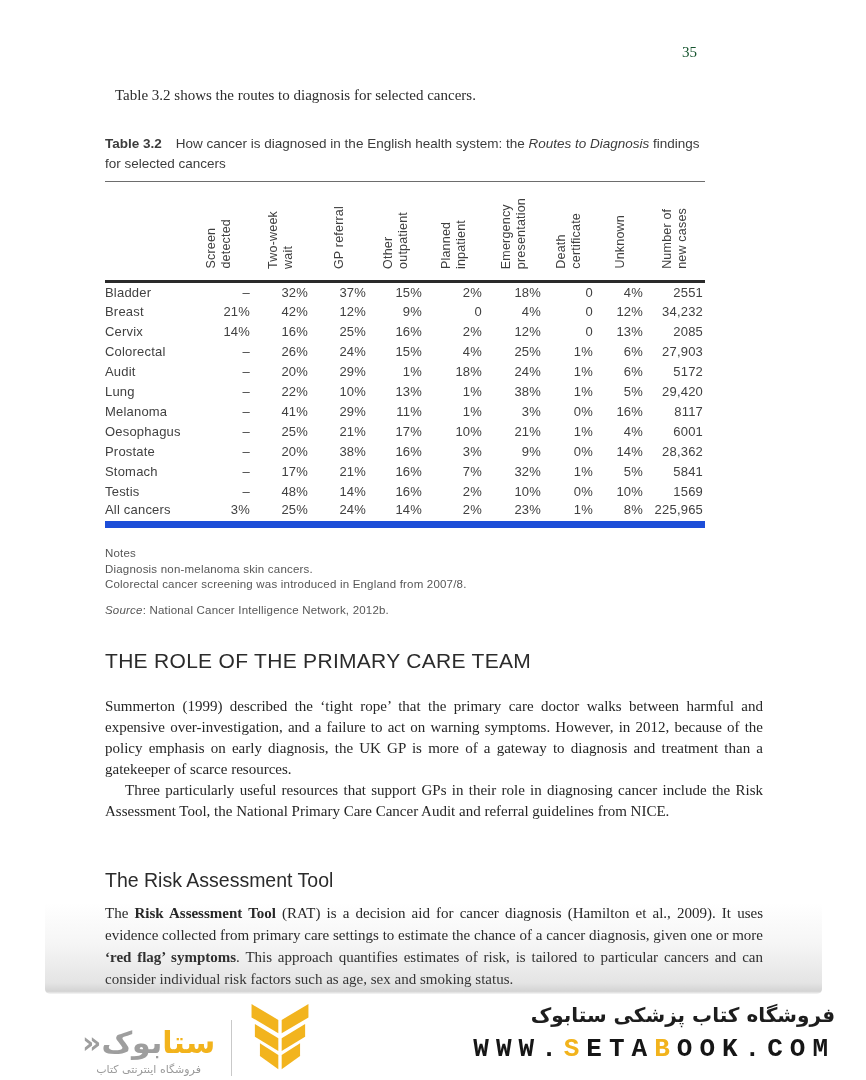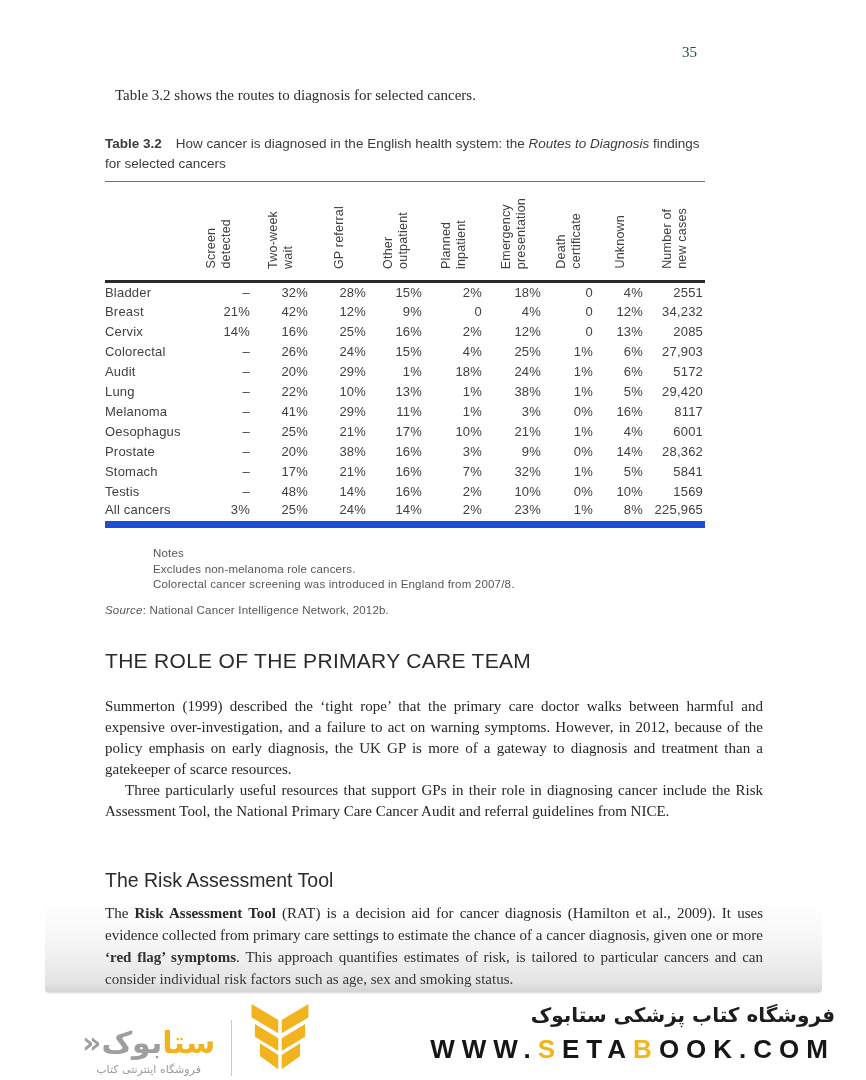--- a/index.html
+++ b/index.html
@@ -50,21 +50,21 @@
     height:20px; font-size:13px; letter-spacing:0.2px; padding:0;
     white-space:nowrap; color:#414141;
   }
   .rt-table tbody td.rowname { text-align:left; }
   .rt-table tbody td.num { text-align:right; padding-right:2px; }
   .rt-table tbody tr:last-child td { border-bottom:7px solid #1d4ed8; height:23px; padding-bottom:3px; }
   
   .notes {
     position:absolute; top:546px; left:105px; width:610px;
     font-family:"Liberation Sans", sans-serif; font-size:11.5px; line-height:15.5px;
-    color:#565656; letter-spacing:0.2px;margin-left:48px;
+    color:#565656; letter-spacing:0.2px;
   }
   .source {
     position:absolute; top:604px; left:105px; width:610px;
     font-family:"Liberation Sans", sans-serif; font-size:11.5px; color:#565656;
     letter-spacing:0.2px;
   }
   
   .h1 {
     position:absolute; top:649px; left:105px; width:660px;
     font-family:"Liberation Sans", sans-serif; font-weight:400; font-size:21px;
@@ -111,21 +111,21 @@
     direction:rtl; margin-top:3px;
   }
   .brand-divider { width:1px; height:56px; background:#c9c9c9; margin:0 14px 0 16px; }
   .chevron-icon { display:block; }
   .footer-right { position:absolute; right:31px; top:6px; text-align:right; }
   .footer-title {
     font-family:"DejaVu Sans", sans-serif; font-size:20px; line-height:30px;
     color:#1d1d1d; direction:rtl; font-weight:bold;
   }
   .footer-url {
-    font-family:Liberation Sans, sans-serif; font-weight:bold; font-size:26px;
+    font-family:Liberation Mono, monospace; font-weight:bold; font-size:26px;
     letter-spacing:7px; color:#161616; margin-top:4px; white-space:nowrap;
   }
 </style>
 </head>
 <body>
 
 <div class="page">
 
   <div class="page-number">35</div>
 
@@ -165,21 +165,21 @@
           <th><div class="vert">Unknown</div></th>
           <th><div class="vert">Number of
 new cases</div></th>
         </tr>
     </thead>
     <tbody>
         <tr>
           <td class="rowname">Bladder</td>
           <td class="num">–</td>
           <td class="num">32%</td>
-          <td class="num">28%</td>
+          <td class="num">37%</td>
           <td class="num">15%</td>
           <td class="num">2%</td>
           <td class="num">18%</td>
           <td class="num">0</td>
           <td class="num">4%</td>
           <td class="num">2551</td>
         </tr>
         <tr>
           <td class="rowname">Breast</td>
           <td class="num">21%</td>
@@ -310,21 +310,21 @@
           <td class="num">23%</td>
           <td class="num">1%</td>
           <td class="num">8%</td>
           <td class="num">225,965</td>
         </tr>
       </tbody>
   </table>
 
   <div class="notes">
     <div>Notes</div>
-    <div>Excludes non-melanoma role cancers.</div>
+    <div>Diagnosis non-melanoma skin cancers.</div>
     <div>Colorectal cancer screening was introduced in England from 2007/8.</div>
   </div>
 
   <div class="source"><span style="font-style: italic;">Source</span><span>: National Cancer Intelligence Network, 2012b.</span></div>
 
   <div class="h1">THE ROLE OF THE PRIMARY CARE TEAM</div>
 
   <div class="body-block block-1">
     <p>Summerton (1999) described the ‘tight rope’ that the primary care doctor walks between harmful and expensive over-investigation, and a failure to act on warning symptoms. However, in 2012, because of the policy emphasis on early diagnosis, the UK GP is more of a gateway to diagnosis and treatment than a gatekeeper of scarce resources.</p>
     <p class="indent">Three particularly useful resources that support GPs in their role in diagnosing cancer include the Risk Assessment Tool, the National Primary Care Cancer Audit and referral guidelines from NICE.</p>

